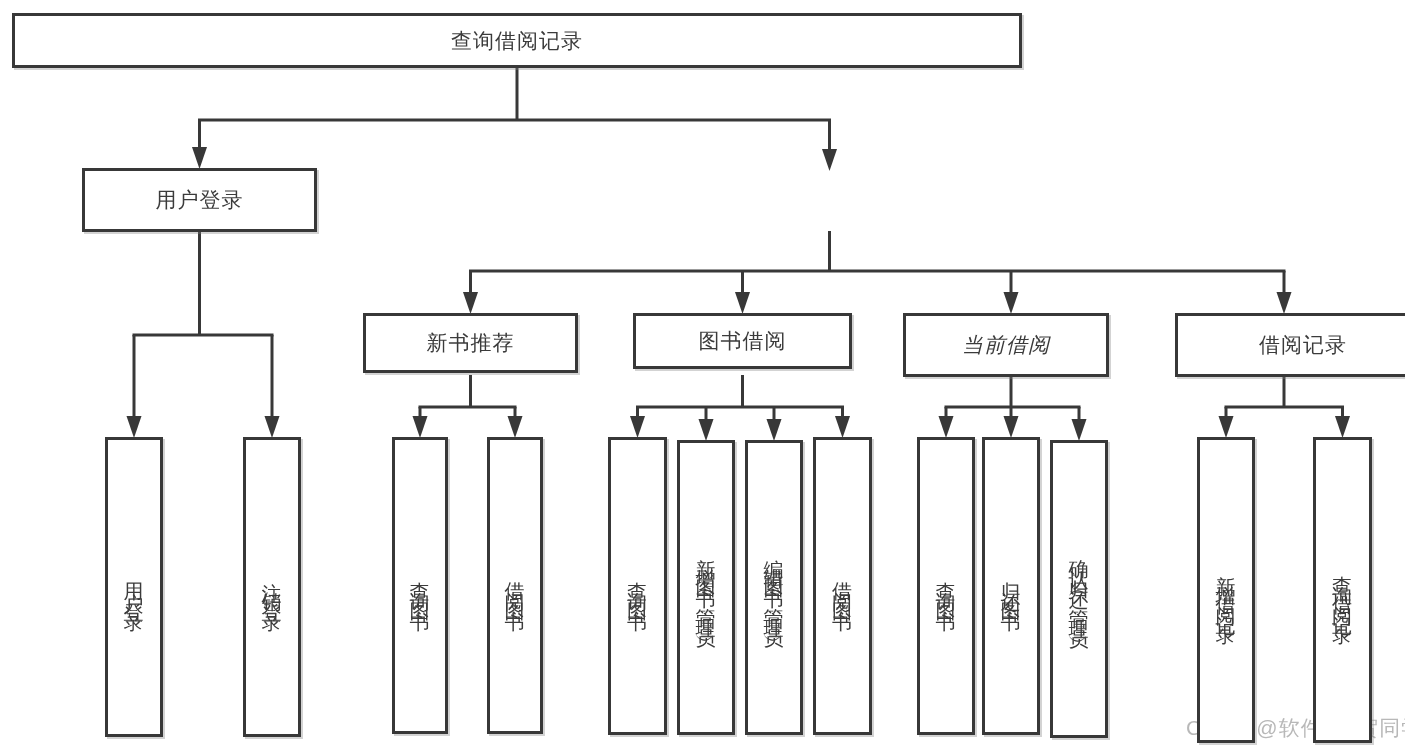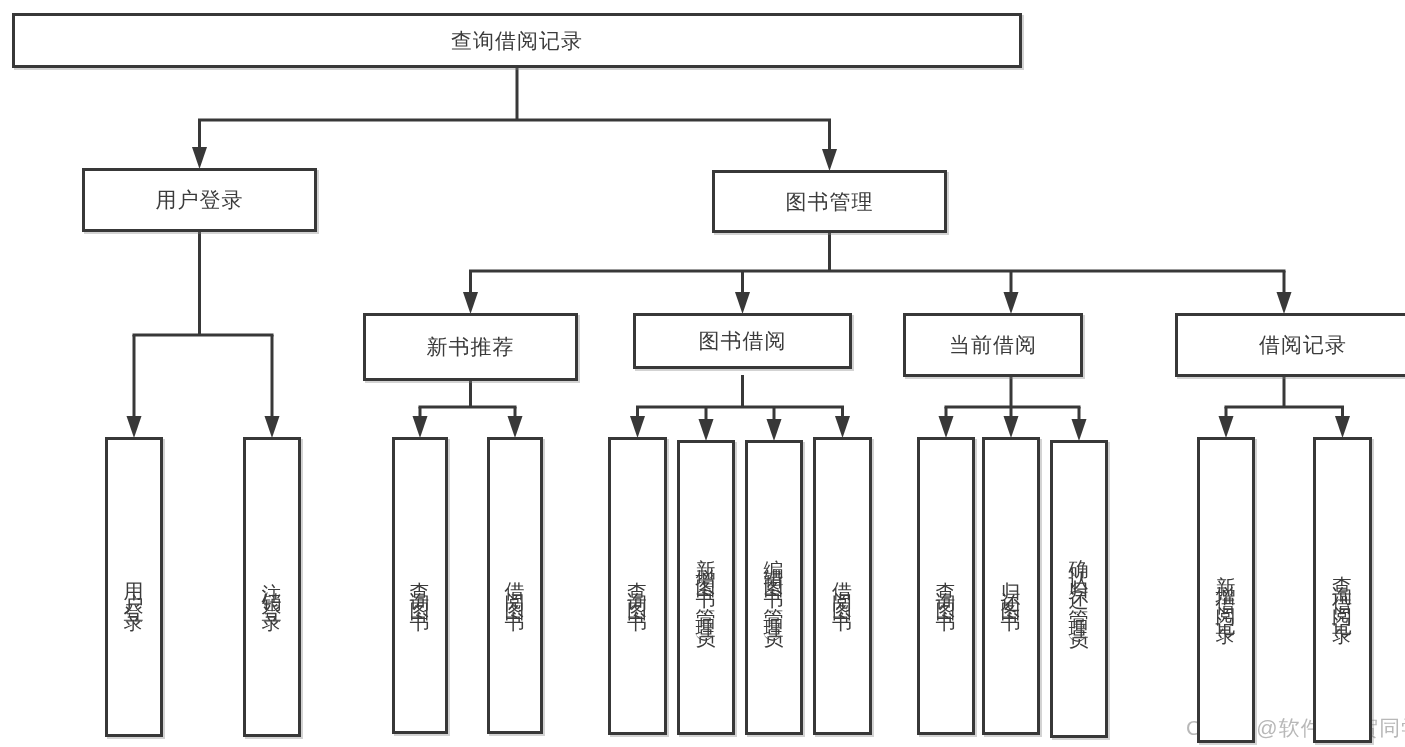--- a/index.html
+++ b/index.html
@@ -106,24 +106,21 @@
     </div>
     <div class="node" style="left: 82px; top: 168px; width: 235px; height: 64px;">
       <span class="label">用户登录</span>
     </div>
     <div class="node vertical" style="left: 105px; top: 437px; width: 58px; height: 300px;">
       <span class="label">用户登录</span>
     </div>
     <div class="node vertical" style="left: 243px; top: 437px; width: 58px; height: 300px;">
       <span class="label">注销登录</span>
     </div>
-    <div class="node" style="left: 712px; top: 170px; width: 235px; height: 63px;">
-      <span class="label">图书管理</span>
-    </div>
-    <div class="node" style="left: 363px; top: 313px; width: 215px; height: 68px;">
+    <div class="node" style="left: 363px; top: 313px; width: 215px; height: 60px;">
       <span class="label">新书推荐</span>
     </div>
     <div class="node vertical" style="left: 392px; top: 437px; width: 56px; height: 297px;">
       <span class="label">查询图书</span>
     </div>
     <div class="node vertical" style="left: 487px; top: 437px; width: 56px; height: 297px;">
       <span class="label">借阅图书</span>
     </div>
     <div class="node" style="left: 633px; top: 313px; width: 219px; height: 56px;">
       <span class="label">图书借阅</span>
@@ -133,21 +130,21 @@
     </div>
     <div class="node vertical" style="left: 677px; top: 440px; width: 58px; height: 295px;">
       <span class="label">新增图书（管理员）</span>
     </div>
     <div class="node vertical" style="left: 745px; top: 440px; width: 58px; height: 295px;">
       <span class="label">编辑图书（管理员）</span>
     </div>
     <div class="node vertical" style="left: 813px; top: 437px; width: 59px; height: 298px;">
       <span class="label">借阅图书</span>
     </div>
-    <div class="node" style="left: 903px; top: 313px; width: 180px; height: 64px;">
+    <div class="node" style="left: 903px; top: 313px; width: 206px; height: 64px; font-style: italic;">
       <span class="label">当前借阅</span>
     </div>
     <div class="node vertical" style="left: 917px; top: 437px; width: 58px; height: 298px;">
       <span class="label">查询图书</span>
     </div>
     <div class="node vertical" style="left: 982px; top: 437px; width: 58px; height: 298px;">
       <span class="label">归还图书</span>
     </div>
     <div class="node vertical" style="left: 1050px; top: 440px; width: 58px; height: 298px;">
       <span class="label">确认归还（管理员）</span>

